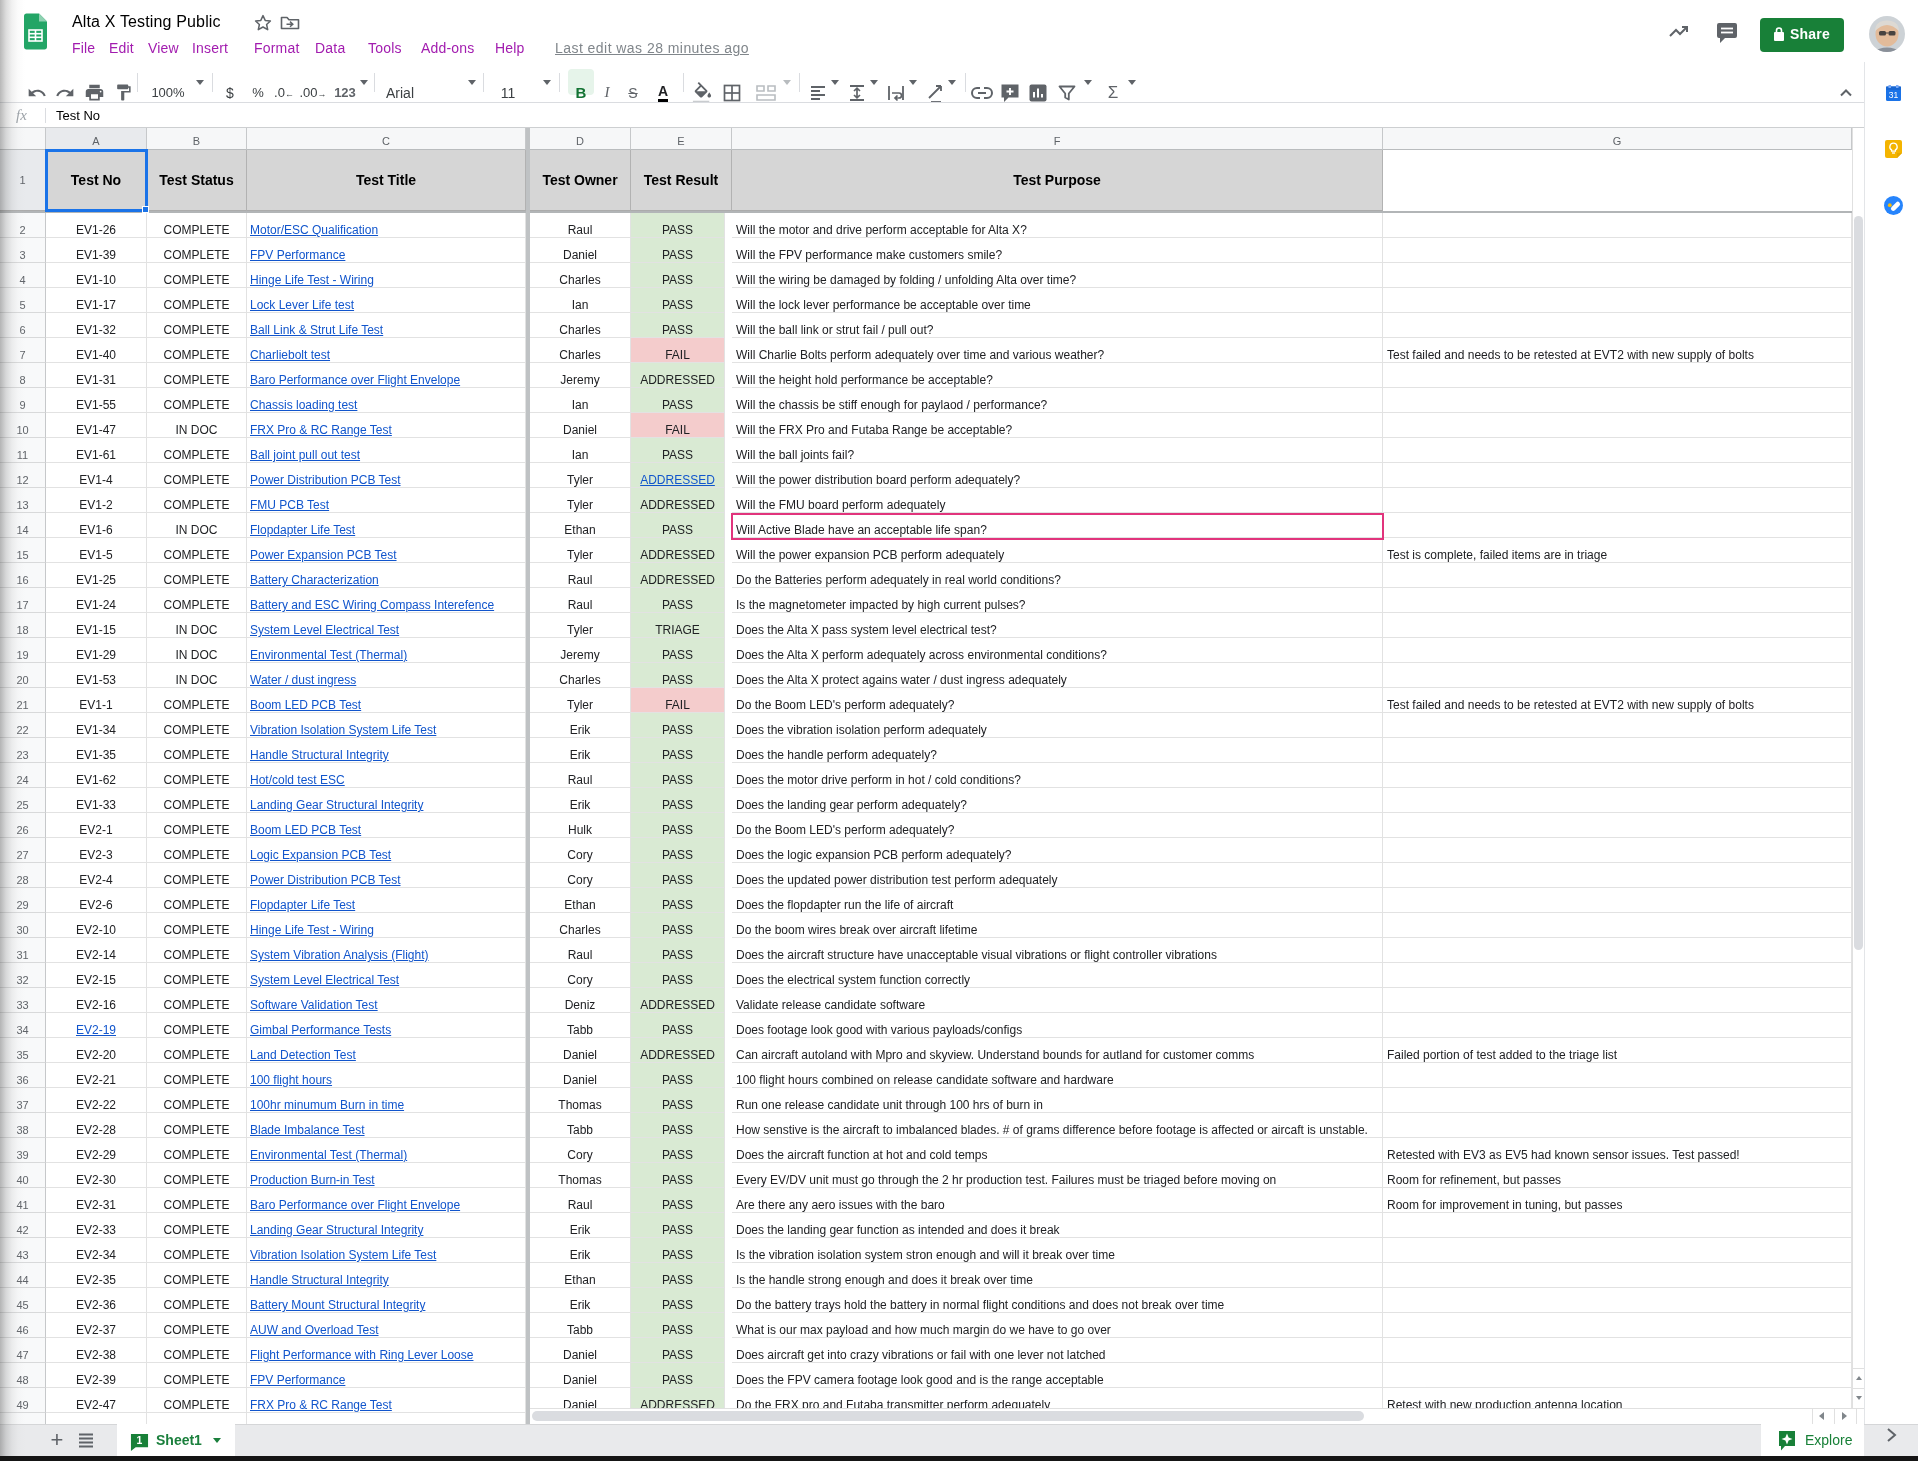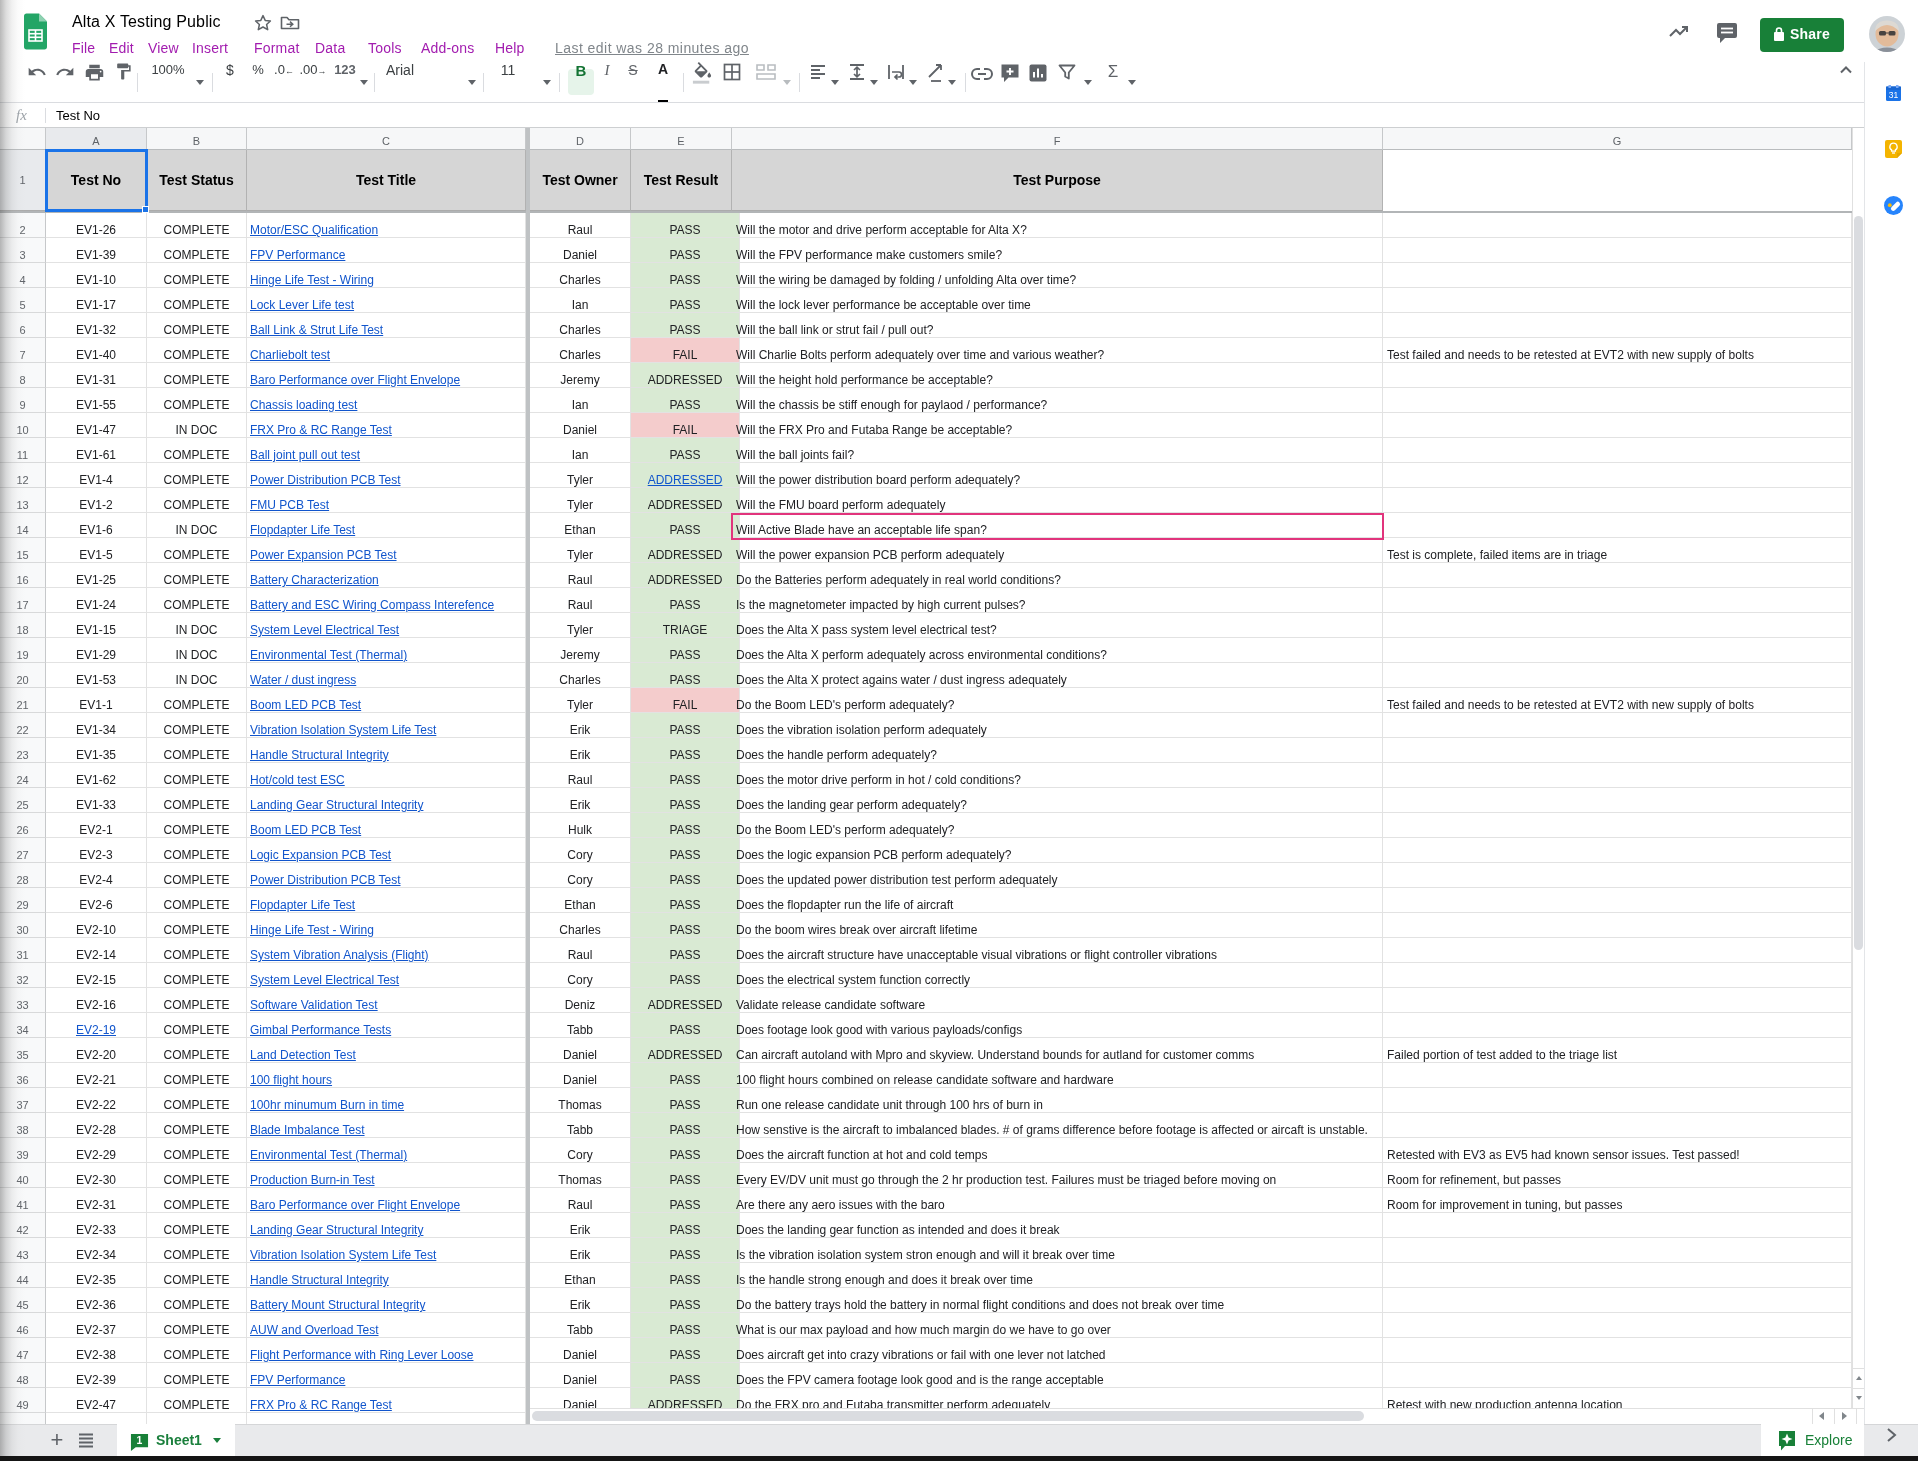--- a/index.html
+++ b/index.html
@@ -5,21 +5,21 @@
 body{font-family:"Liberation Sans",sans-serif;background:#fff;position:relative;color:#202124}
 #page{position:absolute;inset:0;width:1918px;height:1461px;overflow:hidden}
 .abs{position:absolute}
 
 #topbar{position:absolute;left:0;top:0;width:1918px;height:62px;background:#fff}
 #title{position:absolute;left:72px;top:13px;font-size:16px;font-weight:normal;color:#000;letter-spacing:.15px}
 .menu{position:absolute;top:40px;font-size:14px;color:#a21caf;letter-spacing:.2px}
 #lastedit{position:absolute;left:555px;top:40px;font-size:14px;color:#80868b;text-decoration:underline;letter-spacing:.45px}
 
 #toolbar{position:absolute;left:0;top:62px;width:1918px;height:41px;background:#fff}
-.ti{position:absolute;top:0;height:41px;display:flex;justify-content:center;color:#444746}
+.ti{position:absolute;top:10px;height:41px;display:flex;align-items:center;justify-content:center;color:#444746}
 .tsep{position:absolute;top:11px;width:1px;height:19px;background:#dadce0}
 .ttext{font-size:13px;color:#3c4043}
 .caret{position:absolute;top:18px;width:0;height:0;border-left:4px solid transparent;border-right:4px solid transparent;border-top:5px solid #5f6368}
 .caret.lt{border-top-color:#b8bcbf}
 
 #fbar{position:absolute;left:0;top:102px;width:1864px;height:26px;background:#fff;border-top:1px solid #dadce0;border-bottom:1px solid #cdcfd1}
 #fx{position:absolute;left:16px;top:4px;font-style:italic;font-size:15px;color:#9aa0a6;font-family:"Liberation Serif",serif}
 #fdiv{position:absolute;left:45px;top:5px;width:1px;height:15px;background:#dadce0}
 #fval{position:absolute;left:56px;top:5px;font-size:13px;color:#000}
 
@@ -27,21 +27,21 @@
 .hletter{position:absolute;top:0;height:22px;background:#f6f7f8;border-right:1px solid #c6c8ca;border-bottom:1px solid #b9bcbe;font-size:11px;color:#5f6368;text-align:center;line-height:21px;padding-top:3px}
 .h1{position:absolute;top:22px;height:61px;background:#d6d6d6;border-right:1px solid #b2b2b2;border-bottom:1px solid #ababab;font-weight:bold;font-size:14px;color:#000;text-align:center;line-height:60px}
 #fdivrow{position:absolute;left:0;top:83px;width:1852px;height:2px;background:#b2b5b7}
 .r{position:absolute;left:0;width:1852px;height:25px;background:#fff}
 .r>div{position:absolute;top:0;height:25px;line-height:24px;padding-top:5px;font-size:12px;border-right:1px solid #e2e2e2;border-bottom:1px solid #e2e2e2;overflow:hidden;white-space:nowrap}
 .rn{left:0;width:46px;background:#f8f9fa;border-right:1px solid #c6c8ca !important;border-bottom:1px solid #d8d9da !important;text-align:center;font-size:11px !important;color:#5f6368}
 .ca{left:46px;width:101px;text-align:center}
 .cb{left:147px;width:100px;text-align:center}
 .cc{left:247px;width:279px;text-align:left;padding-left:3px}
 .cd{left:530px;width:101px;text-align:center}
-.ce{left:631px;width:109px;text-align:center}
+.ce{left:631px;width:94px;text-align:center}
 .gr{background:#d9ead3}
 .rd{background:#f4cccc}
 .cf{left:732px;width:651px;text-align:left;padding-left:4px}
 .cg{left:1383px;width:469px;text-align:left;padding-left:4px}
 .lk{color:#1155cc;text-decoration:underline}
 
 #vdivider{position:absolute;left:526px;top:128px;width:4px;height:1296px;background:#bfc2c4}
 #selA1{position:absolute;left:45px;top:149px;width:103px;height:63px;border:3px solid #1a73e8;background:transparent;z-index:5}
 #selhandle{position:absolute;left:142px;top:206px;width:7px;height:7px;background:#1a73e8;border:1px solid #fff;z-index:6}
 #magenta{position:absolute;left:731px;top:513px;width:653px;height:27px;border:2px solid #e1347c;z-index:4}

